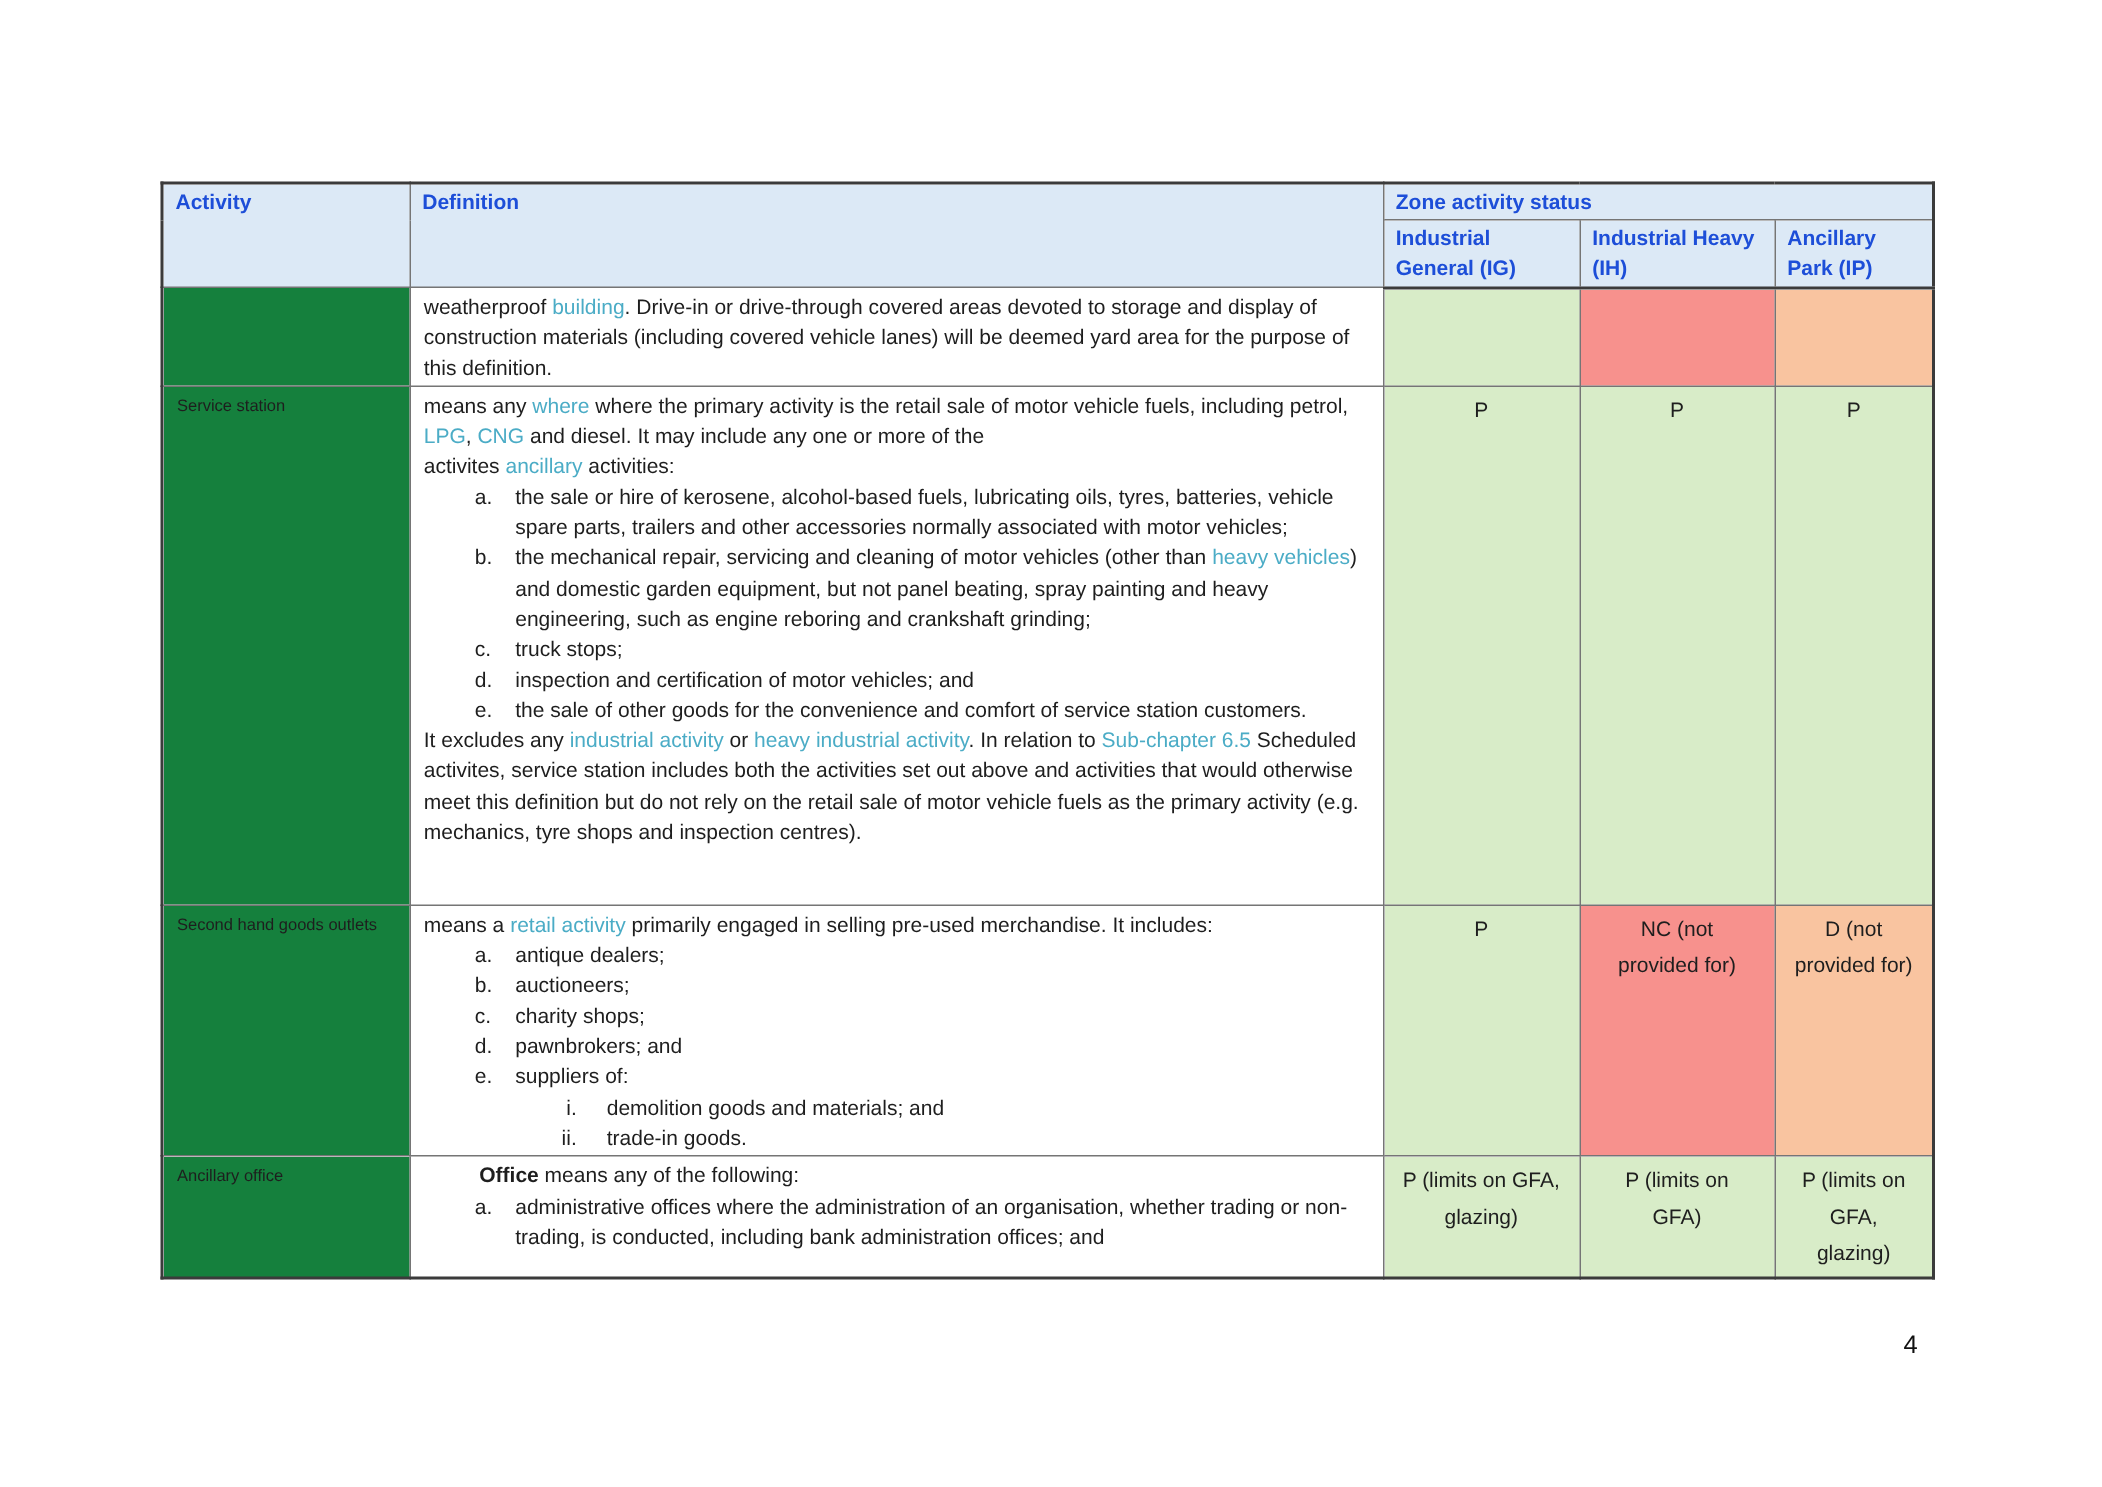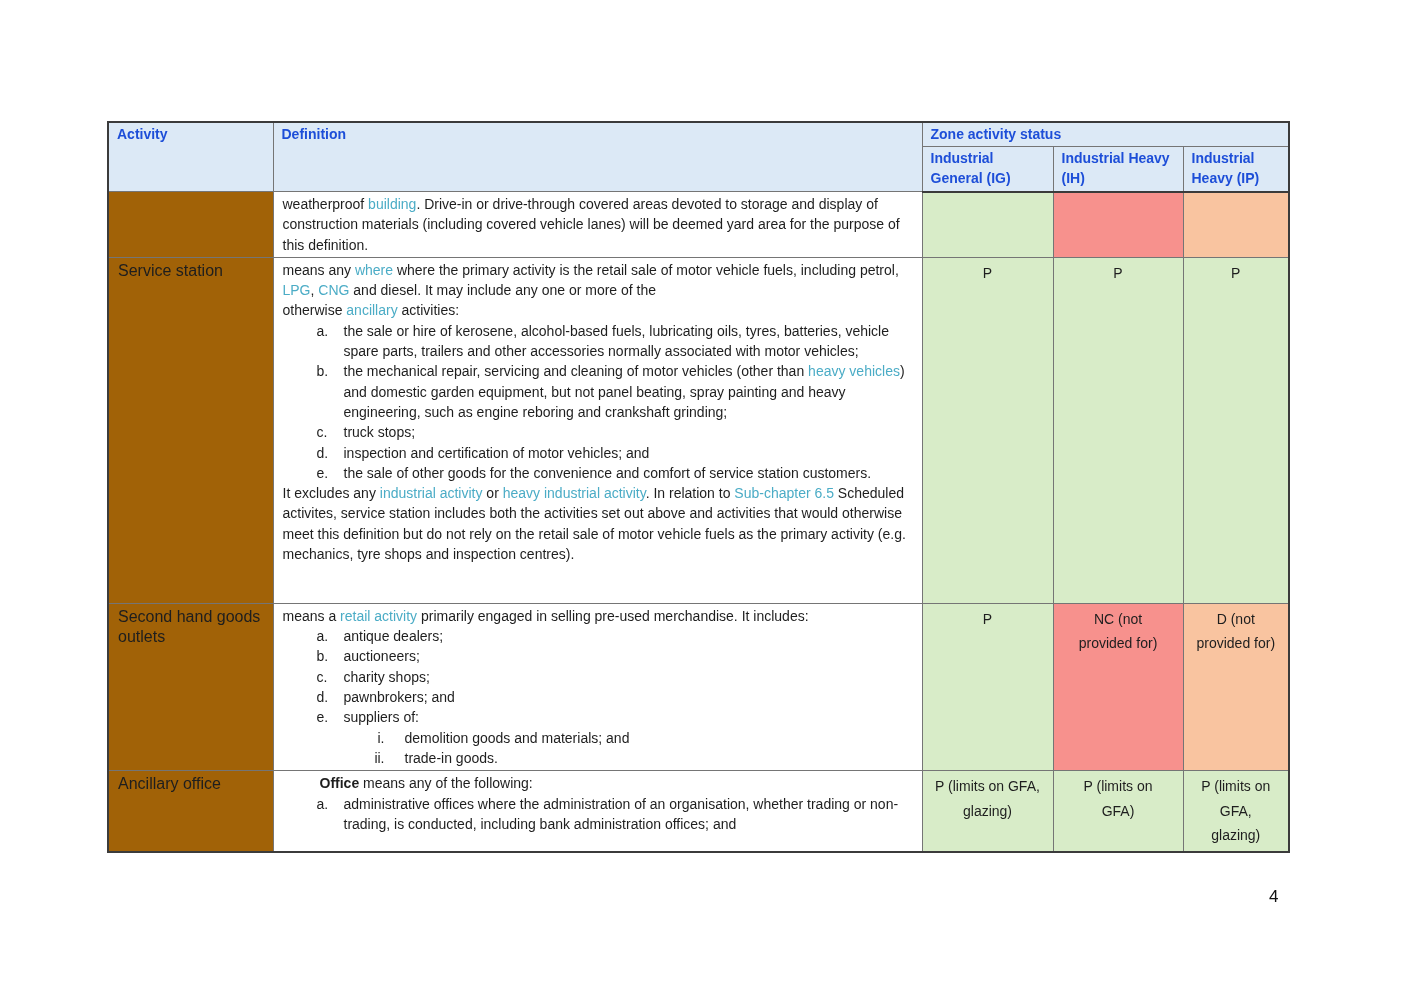--- a/index.html
+++ b/index.html
@@ -33,23 +33,23 @@
   thead tr.zone-title-row { height: 23px; }
   thead tr.zone-sub-row { height: 45px; }
   thead tr.zone-sub-row th { border-bottom: 2px solid #3b3b3b; }
 
   tbody tr:nth-of-type(1) { height: 63px; }
   tbody tr:nth-of-type(2) { height: 346px; }
   tbody tr:nth-of-type(3) { height: 164px; margin-top: 24px; }
   tbody tr:nth-of-type(4) { height: 68px; }
 
   td.activity-cell {
-    font-size: 16px; line-height: 20.3px;
+    font-size: 11px; line-height: 20.3px;
     padding: 3px 8px 2px 9px;
-    background: #a16207;
+    background: #15803d;
   }
   td.def-cell {
     font-size: 14px; line-height: 20.3px;
     padding: 2px 9px;
     background: #fff;
   }
   .para { margin: 0; }
   .li { display: flex; }
   .li.lvl1 { padding-left: 34px; }
   .li.lvl1 > .marker { flex: 0 0 27px; }
@@ -85,37 +85,37 @@
     </colgroup>
     <thead>
       <tr class="zone-title-row">
         <th rowspan="2">Activity</th>
         <th rowspan="2">Definition</th>
         <th colspan="3">Zone activity status</th>
       </tr>
       <tr class="zone-sub-row">
         <th>Industrial General (IG)</th>
         <th>Industrial Heavy (IH)</th>
-        <th>Industrial Heavy (IP)</th>
+        <th>Ancillary Park (IP)</th>
       </tr>
     </thead>
     <tbody>
         <tr>
           <td class="activity-cell"></td>
           <td class="def-cell">
             <div class="para"><span>weatherproof </span><a class="link">building</a><span>. Drive-in or drive-through covered areas devoted to storage and display of construction materials (including covered vehicle lanes) will be deemed yard area for the purpose of this definition.</span></div>
           </td>
           <td class="status-cell" style="background: rgb(216, 236, 200);"></td>
           <td class="status-cell" style="background: rgb(247, 145, 141);"></td>
           <td class="status-cell" style="background: rgb(249, 196, 160);"></td>
         </tr>
         <tr>
           <td class="activity-cell">Service station</td>
           <td class="def-cell">
-            <div class="para"><span>means any </span><a class="link">where</a><span> where the primary activity is the retail sale of motor vehicle fuels, including petrol, </span><a class="link">LPG</a><span>, </span><a class="link">CNG</a><span> and diesel. It may include any one or more of the</span><br><span>otherwise </span><a class="link">ancillary</a><span> activities:</span></div>
+            <div class="para"><span>means any </span><a class="link">where</a><span> where the primary activity is the retail sale of motor vehicle fuels, including petrol, </span><a class="link">LPG</a><span>, </span><a class="link">CNG</a><span> and diesel. It may include any one or more of the</span><br><span>activites </span><a class="link">ancillary</a><span> activities:</span></div>
             <div class="li lvl1">
               <span class="marker">a.</span>
               <span class="li-body"><span>the sale or hire of kerosene, alcohol-based fuels, lubricating oils, tyres, batteries, vehicle spare parts, trailers and other accessories normally associated with motor vehicles;</span></span>
             </div>
             <div class="li lvl1">
               <span class="marker">b.</span>
               <span class="li-body"><span>the mechanical repair, servicing and cleaning of motor vehicles (other than </span><a class="link">heavy vehicles</a><span>) and domestic garden equipment, but not panel beating, spray painting and heavy engineering, such as engine reboring and crankshaft grinding;</span></span>
             </div>
             <div class="li lvl1">
               <span class="marker">c.</span>

